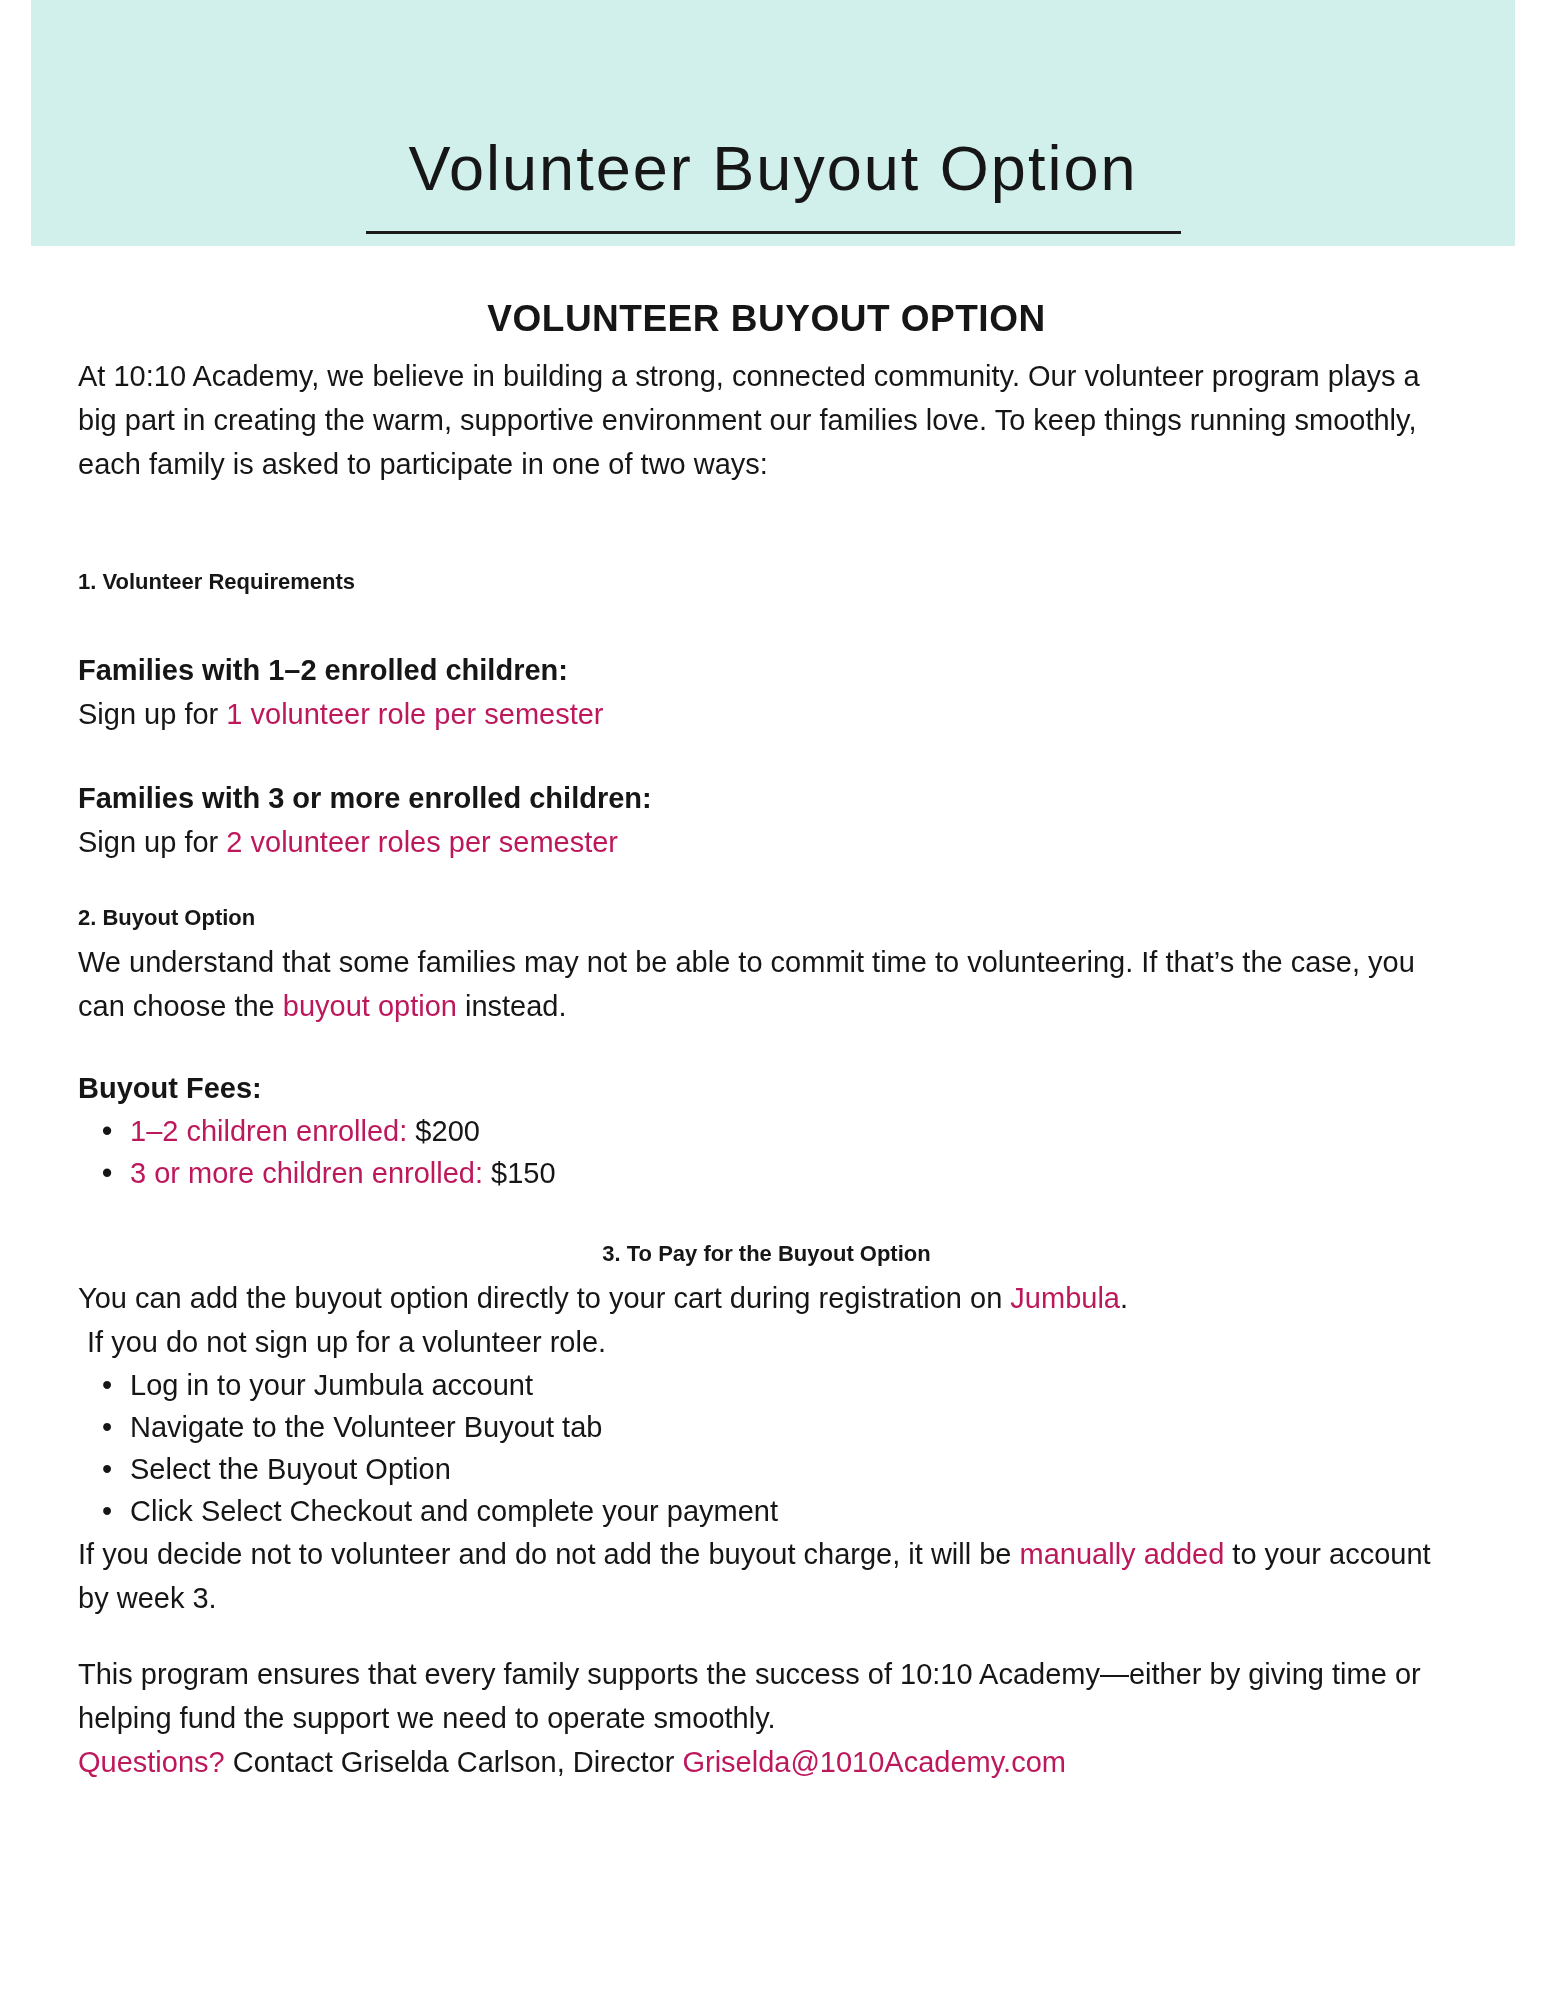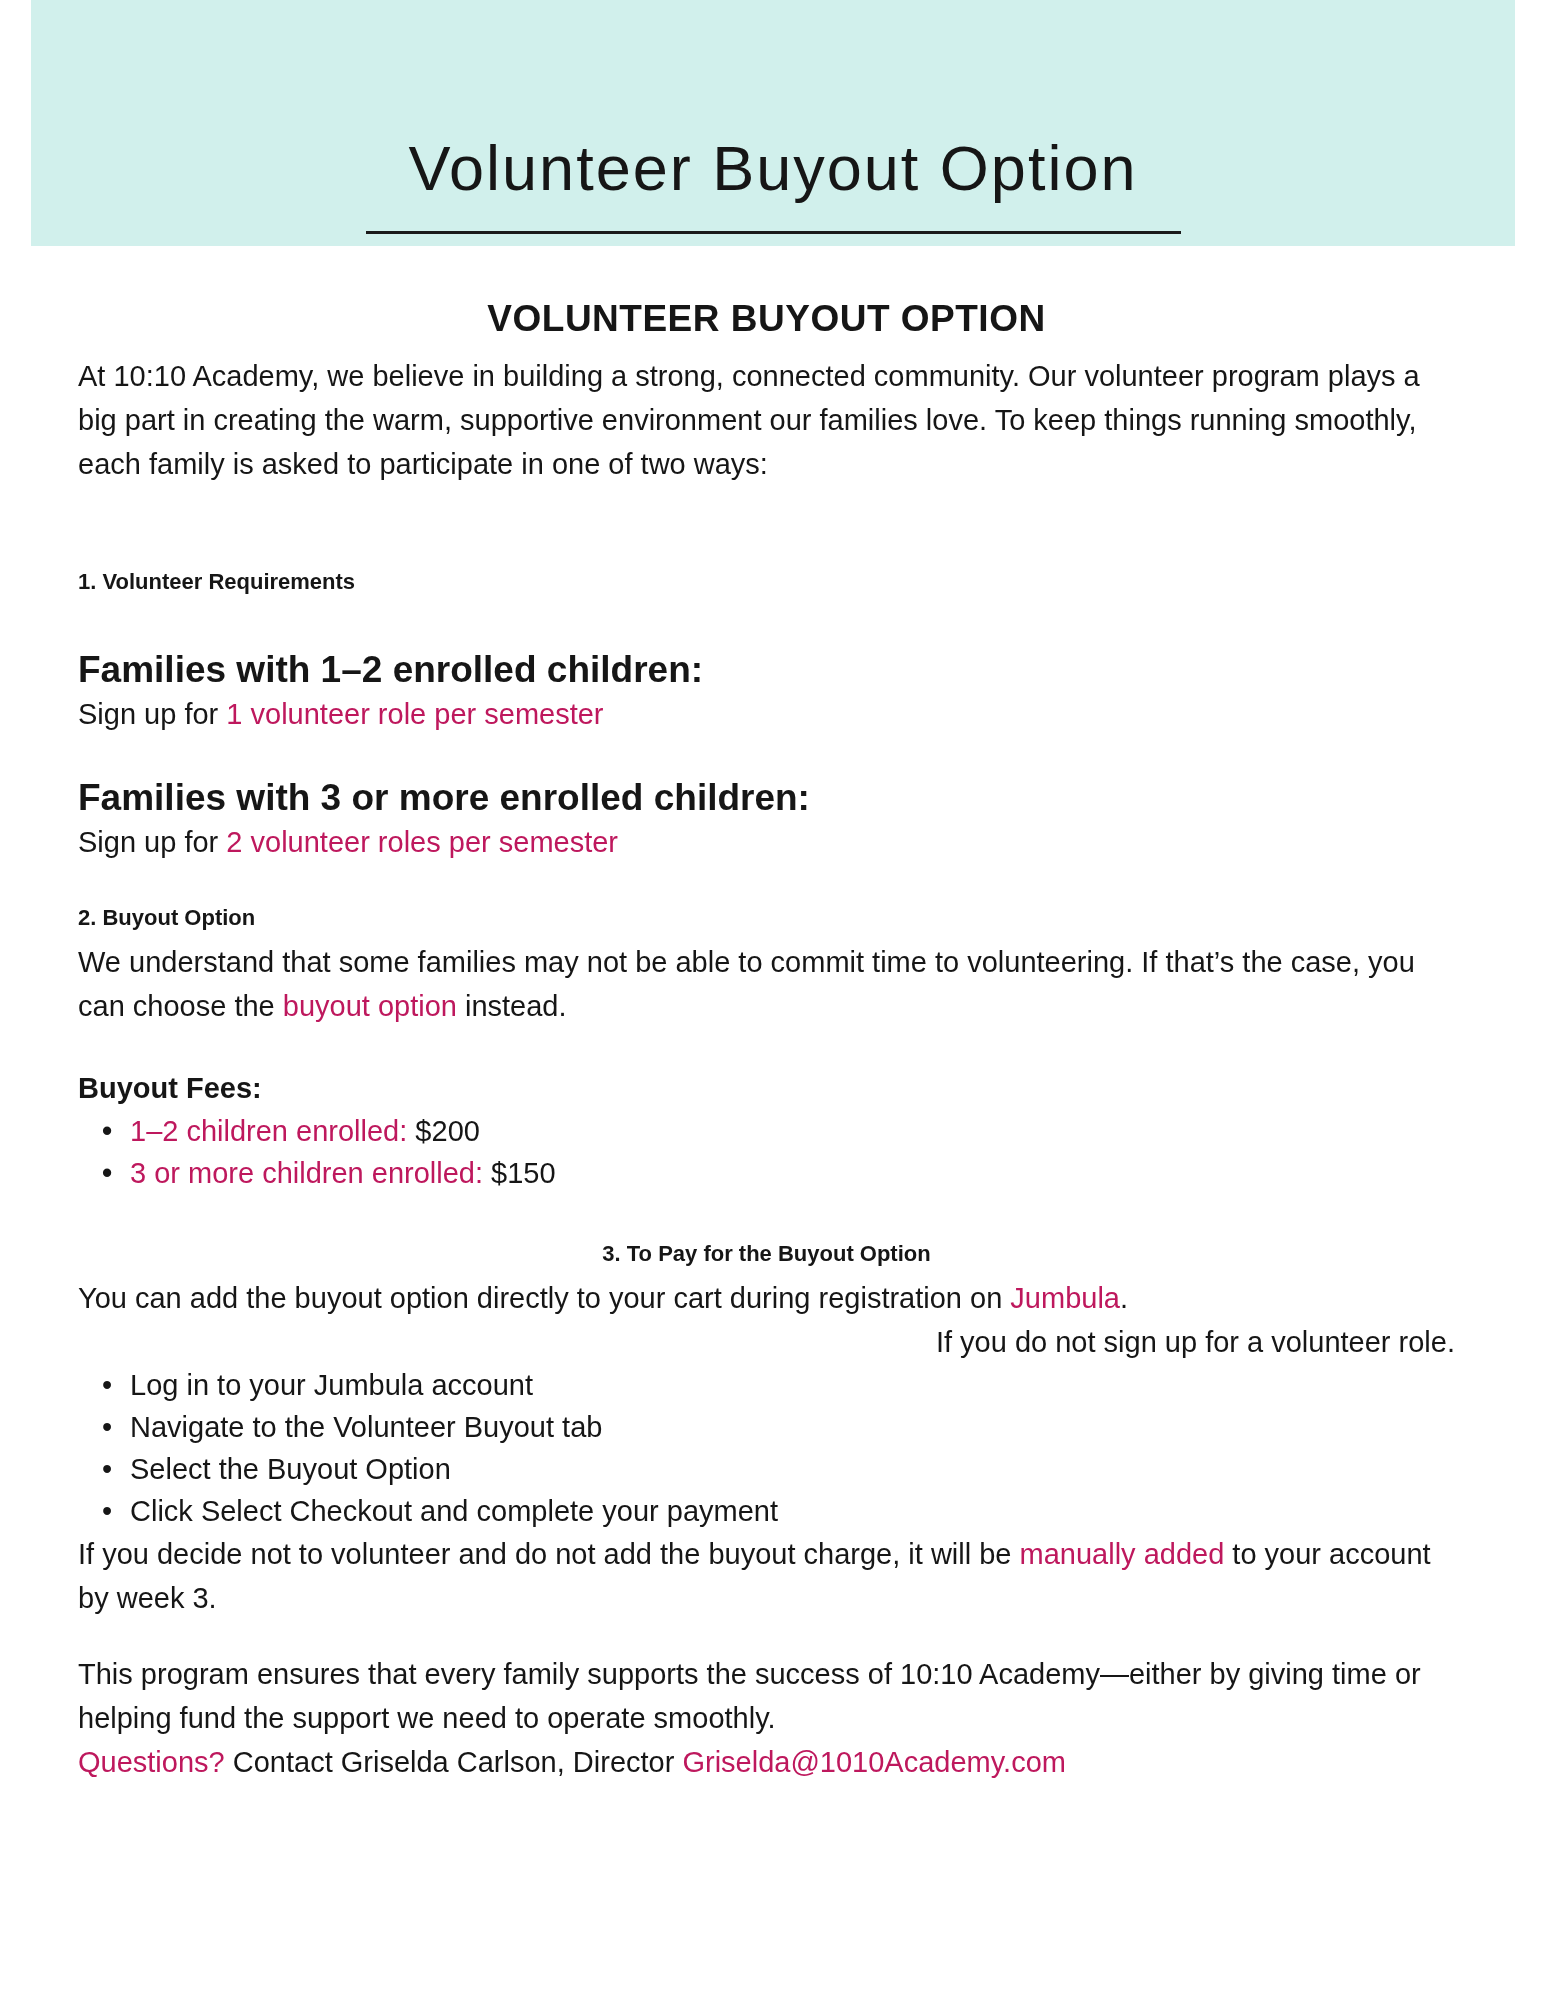--- a/index.html
+++ b/index.html
@@ -56,21 +56,21 @@
     text-align: center;
     font-size: 37px;
     font-weight: 700;
     letter-spacing: 0.5px;
     line-height: 46px;
     margin-top: 50px;
   }
   .intro { margin-top: 12px; }
   .sec-title { font-size: 22px; font-weight: 700; line-height: 44px; }
   .sec1-title { margin-top: 74px; }
-  .group-label { font-weight: 700; font-size: 37px; }
+  .group-label { font-weight: 700; font-size: 29px; }
   .group1-label { margin-top: 44px; }
   .group2-label { margin-top: 40px; }
   .note1 { margin-top: 36px; }
   .sec2-title { margin-top: 32px; }
   .fees-label { margin-top: 38px; font-weight: 700; }
   ul.doc-list { list-style: none; }
   ul.doc-list li {
     position: relative;
     padding-left: 52px;
     line-height: 42px;
@@ -78,21 +78,21 @@
   ul.doc-list li::before {
     content: "\2022";
     position: absolute;
     left: 24px;
     top: 0;
     font-size: 29px;
   }
   .fees-list li { font-weight: 700; }
   .fees-list li .fee-value { font-weight: 400; }
   .sec3-title { margin-top: 38px; text-align: center; }
-  .indent-line { padding-left: 9px; text-align: right; }
+  .indent-line { padding-left: 9px; }
   .footer-para { margin-top: 32px; }
 </style>
 </head>
 <body>
 
 <header class="banner">
   <h1>Volunteer Buyout Option</h1>
   <div class="title-underline"></div>
 </header>
 

